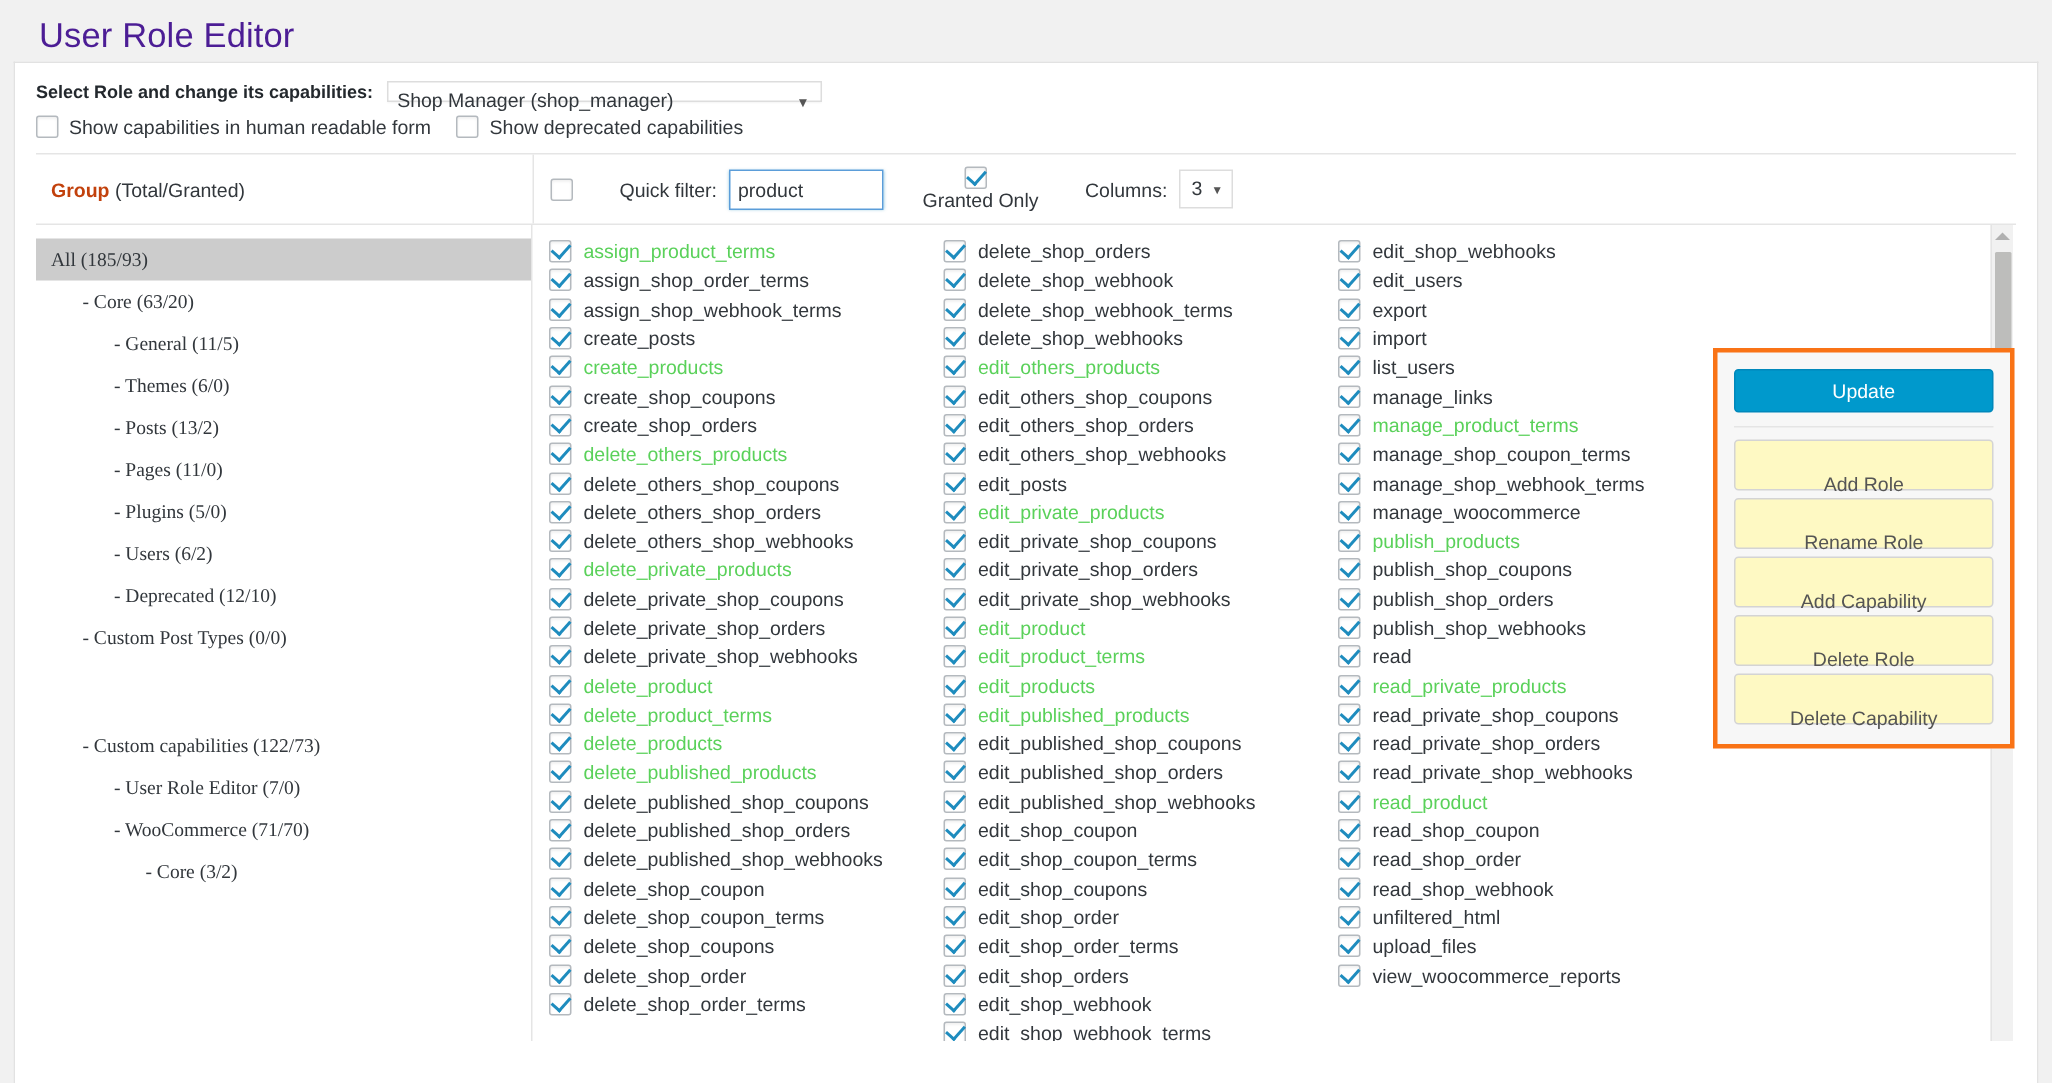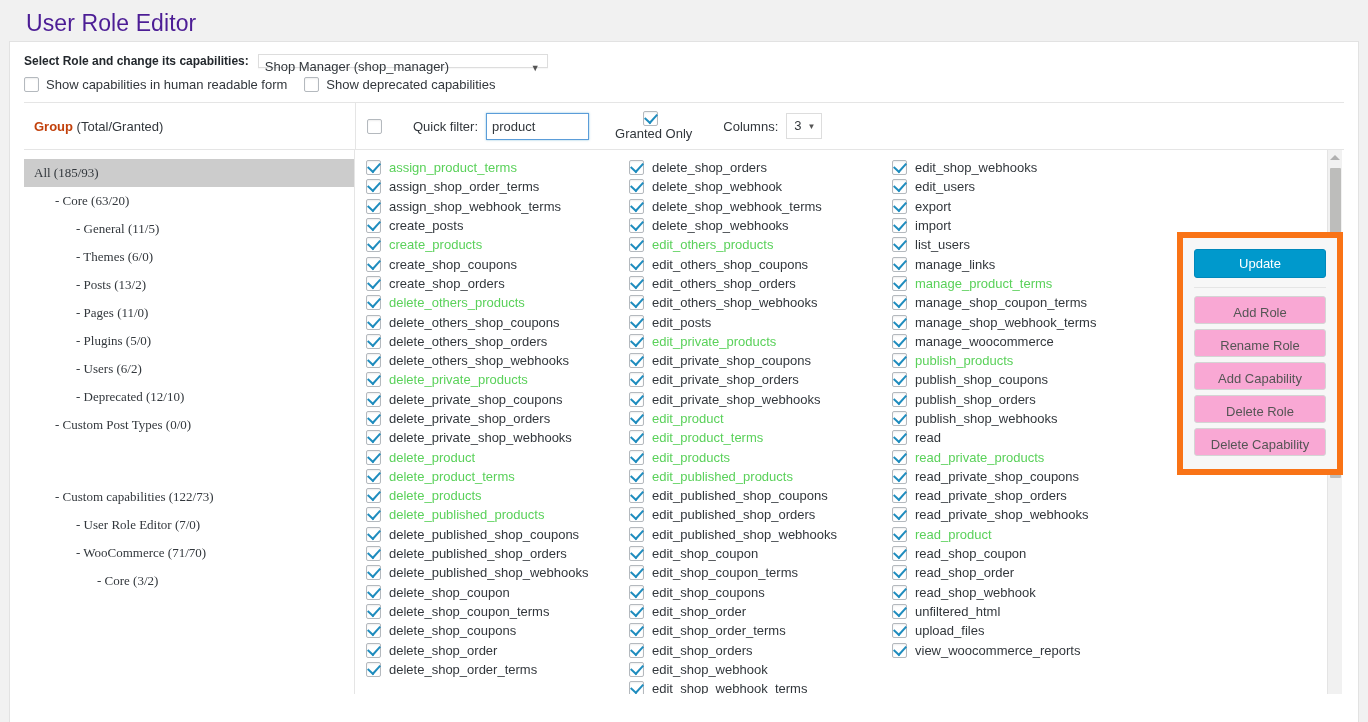--- a/index.html
+++ b/index.html
@@ -242,23 +242,23 @@
     left: 2px; top: 18px;
     width: 11px; height: 310px;
     background: #bdbdbb;
     border-radius: 1px;
   }
 
   
   #actions-panel {
     position: absolute;
     right: 15px; top: 190px;
-    width: 166px;
+    width: 201px;
     background: #f7f7f7;
-    border: 6px solid #f97316;
+    border: 3px solid #f97316;
     padding: 11px 11px 13px 11px;
   }
   #update-button {
     display: block;
     width: 100%;
     height: 29px;
     background: #0099cc;
     border: 1px solid #0088bb;
     color: #ffffff;
     font-family: "Liberation Sans", sans-serif;
@@ -271,31 +271,31 @@
   }
   #actions-divider {
     border: none;
     border-top: 1px solid #e5e5e5;
     margin: 9px 0 8px 0;
   }
   .action-button {
     display: block;
     width: 100%;
     height: 28px;
-    background: #f9a8d4;
+    background: #fef9c3;
     border: 1px solid #d4d4d4;
     color: #555;
     font-family: "Liberation Sans", sans-serif;
     font-size: 13px;
     border-radius: 3px;
     cursor: pointer;
     margin-bottom: 5px;
     line-height: 26px;
     text-align: center;
-    padding: 3px;
+    padding: 16px;
   }
   .action-button:last-child { margin-bottom: 0; }
 </style>
 </head>
 <body>
 
 <div id="page-title">User Role Editor</div>
 
 <div id="main-panel">
 

